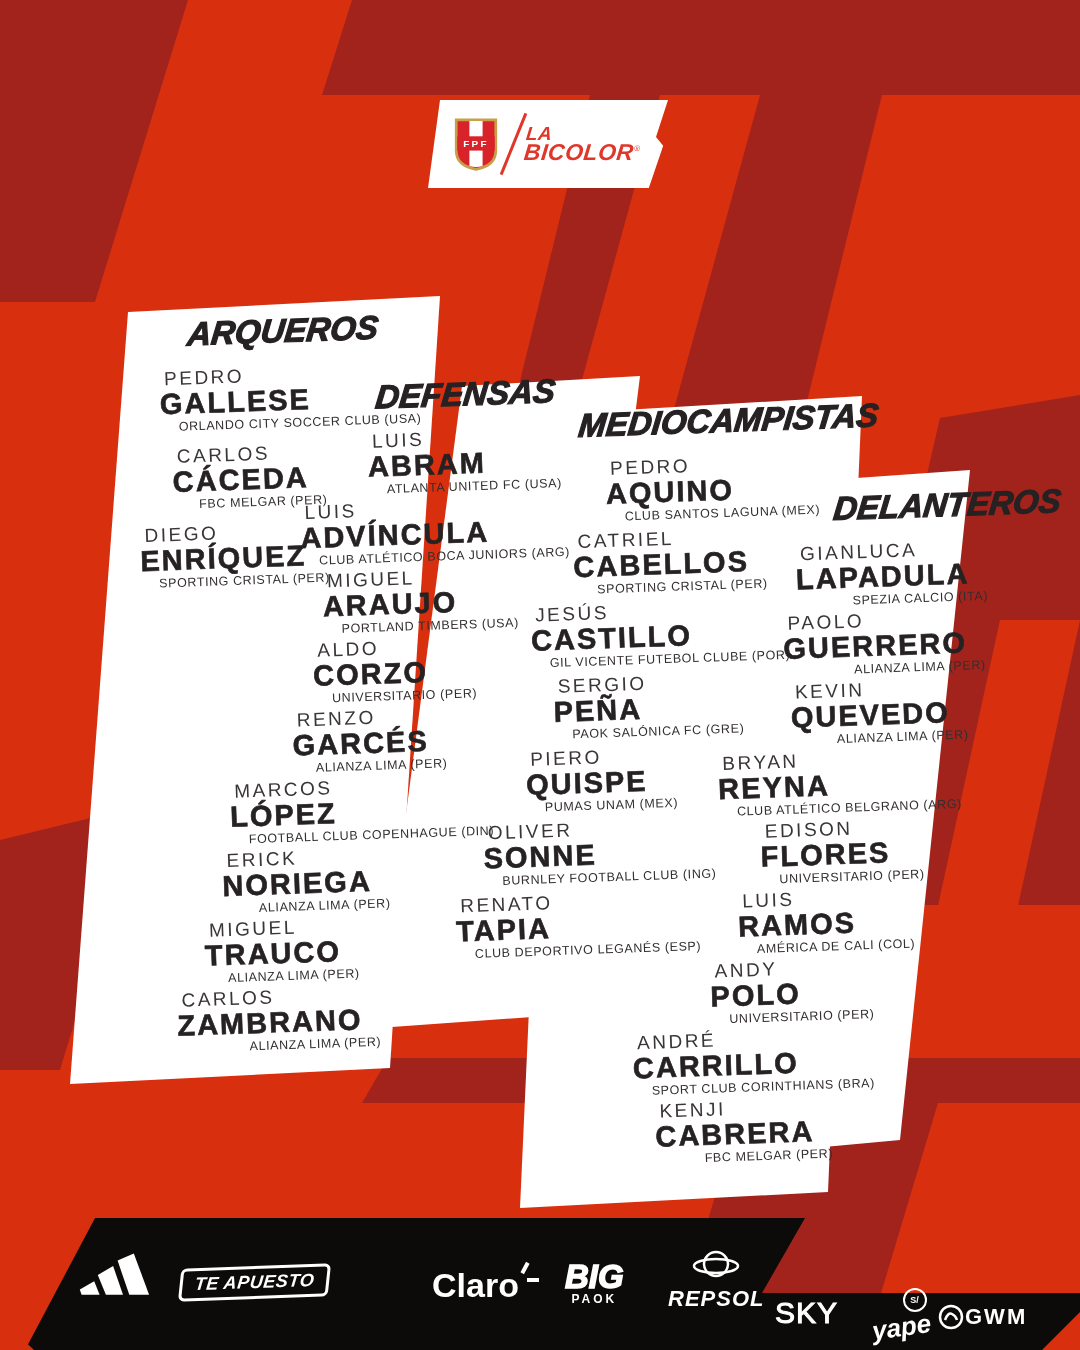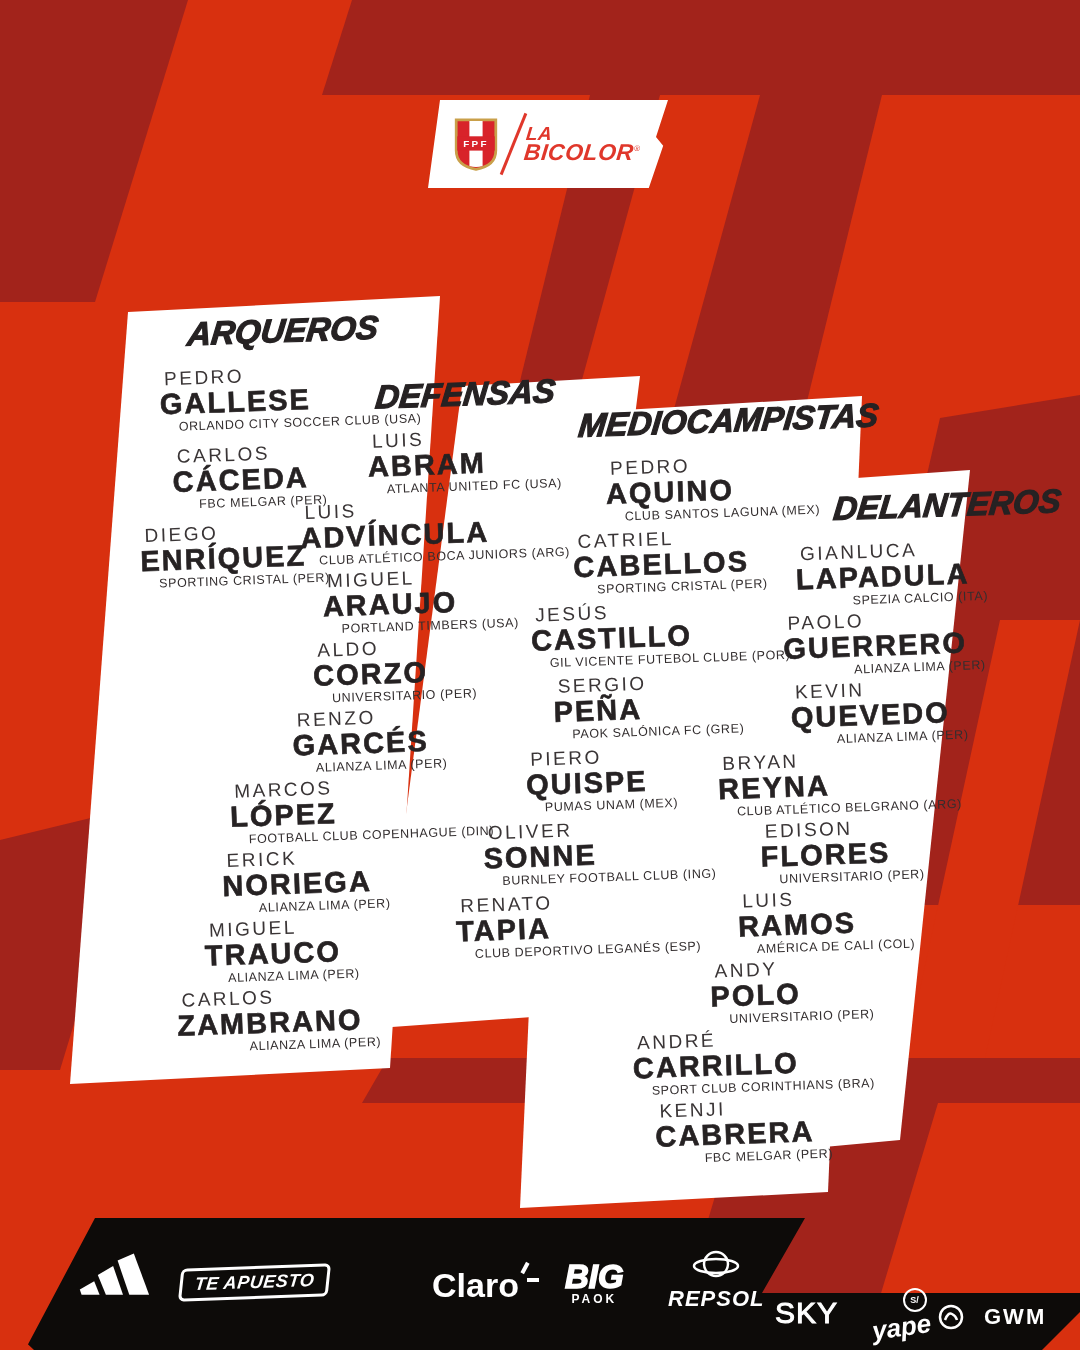--- a/index.html
+++ b/index.html
@@ -93,21 +93,21 @@
   .s-bigcola{left:565px;top:1255px;text-align:center;font-style:italic;margin-top:7px;}
   .s-bigcola .big{font-size:33px;font-weight:700;line-height:30px;-webkit-text-stroke:1.5px #fff;}
   .s-bigcola .cola{font-size:12px;font-weight:700;letter-spacing:3px;font-style:normal;}
   .s-repsol{left:668px;top:1248px;text-align:center;}
   .s-repsol .txt{font-size:22px;font-weight:700;font-style:italic;letter-spacing:1px;}
   .s-sky{left:775px;top:1296px;font-size:30px;font-weight:400;letter-spacing:1px;-webkit-text-stroke:1px #fff;}
   .s-yape{left:872px;top:1288px;text-align:center;}
   .s-yape .badge{display:inline-block;width:20px;height:20px;border:2px solid #fff;border-radius:50%;
                  font-size:9px;font-weight:700;line-height:20px;margin-left:26px;}
   .s-yape .txt{display:block;font-size:26px;font-style:italic;font-weight:700;transform:rotate(-8deg);}
-  .s-gwm{left:938px;top:1304px;display:flex;align-items:center;gap:20px;}
+  .s-gwm{left:938px;top:1304px;display:flex;align-items:center;gap:1px;}
   .s-gwm .txt{font-size:22px;font-weight:700;letter-spacing:2px;}
 </style>
 </head>
 <body>
 
 <div class="stage">
 
   <svg class="bg" width="1080" height="1350" viewBox="0 0 1080 1350">
     <rect x="0" y="0" width="1080" height="1350" fill="#D8300F"></rect>
     <g fill="#A2231B">

